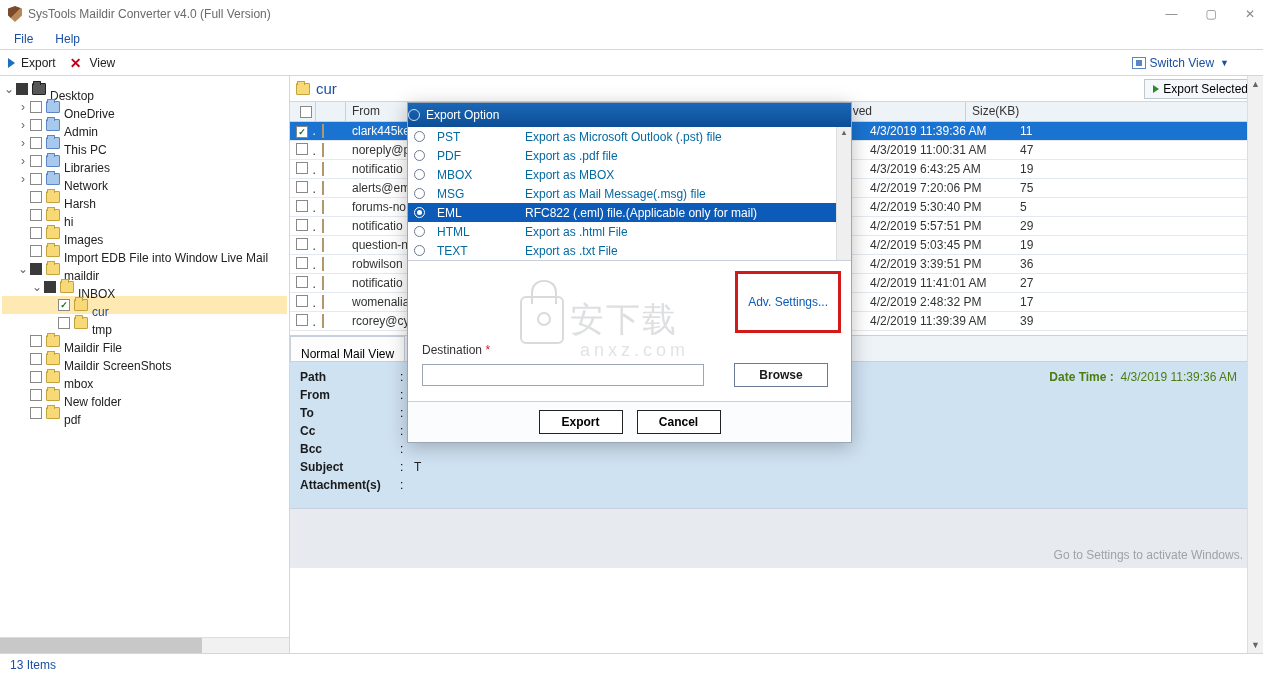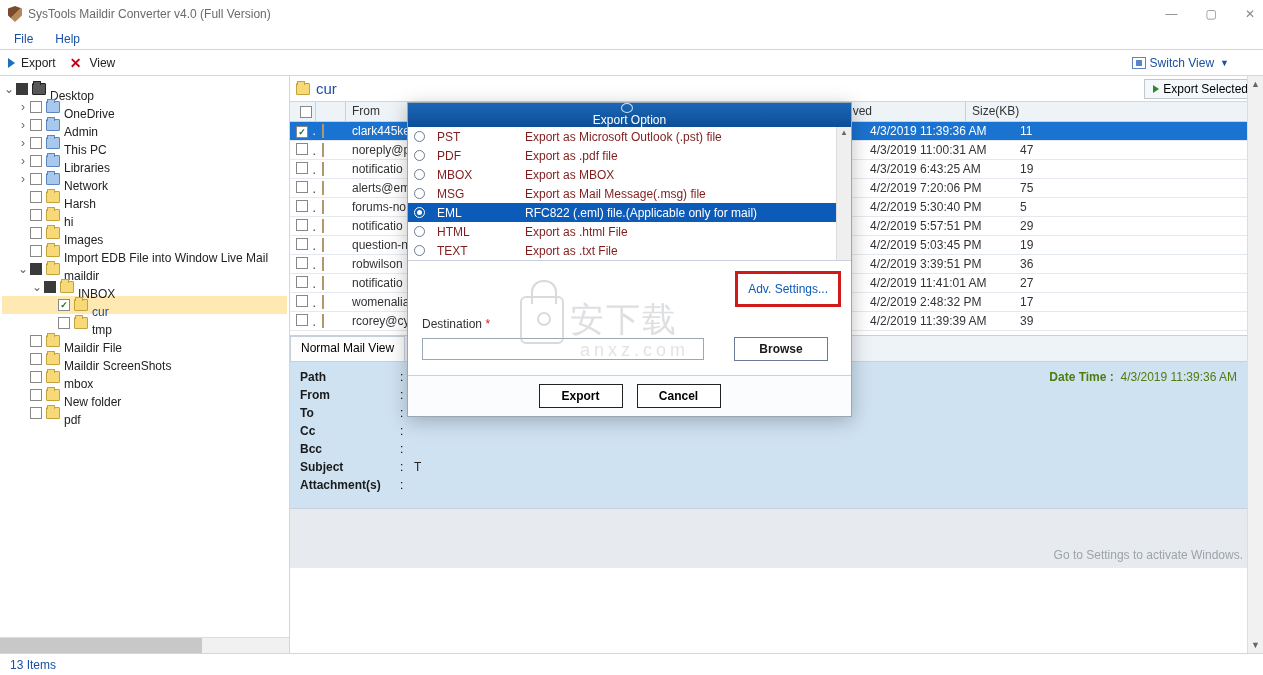--- a/index.html
+++ b/index.html
@@ -65,21 +65,21 @@
 .grid-body { }
 .grow { height:19px; display:flex; align-items:center; border-bottom:1px solid #e4e9ef; color:#333;}
 .grow.sel { background:#1a73d1; color:#fff; }
 .grow .gc { padding:0 6px; overflow:hidden; white-space:nowrap; text-overflow:ellipsis;}
 .env { width:18px; height:12px; background:linear-gradient(#fff,#e3ecf6); border:1px solid #b2976a; border-radius:2px; position:relative;}
 .env::after{content:"";position:absolute;left:0;right:0;top:0;height:6px;background:linear-gradient(135deg,transparent 48%,#b2976a 48%,#b2976a 52%,transparent 52%),linear-gradient(-135deg,transparent 48%,#b2976a 48%,#b2976a 52%,transparent 52%); }
 
 
 .detail { border-top:1px solid #c7d0dc; margin-top:4px;}
 .tabs { height:26px; display:flex; border-bottom:1px solid #c7d0dc; background:#eef3f8;}
-.tabs .tab{padding:4px 10px; border:1px solid #c7d0dc; border-bottom:none; background:#fdfdfe; margin-right:2px;}
+.tabs .tab{padding:10px 10px; border:1px solid #c7d0dc; border-bottom:none; background:#fdfdfe; margin-right:2px;}
 .detail-body { background:#cfe2f2; padding:6px 0 14px 0;}
 .drow { display:flex; padding:2px 10px; }
 .drow .k { width:100px; font-weight:bold; color:#1a1a1a;}
 .drow .c { width:14px; text-align:left;}
 .drow .v { color:#222;}
 .dt-right { position:absolute; right:26px; font-weight:bold; color:#4d7c0f;}
 .dt-right .dv{font-weight:normal;}
 
 
 .btm-gray { height:60px; background:#e7ebef; border-top:1px solid #c7d0dc; position:relative;}
@@ -88,35 +88,35 @@
 .activate .s{font-size:12px;}
 .vscroll { position:absolute; right:0; top:0; bottom:0; width:16px; background:#f1f1f1; border-left:1px solid #ddd;}
 .vscroll .up,.vscroll .dn{height:16px;text-align:center;color:#666;font-size:9px;line-height:16px;}
 .vscroll .dn{position:absolute;bottom:0;left:0;right:0;}
 
 
 .status { height:22px; border-top:1px solid #d0d7de; padding:0 10px; display:flex; align-items:center; color:#1a4fa3; background:#fff;}
 
 
 .modal { position:absolute; left:407px; top:102px; width:445px; background:#fff; border:1px solid #9aa7b5; box-shadow:0 4px 18px rgba(0,0,0,.25); }
-.modal-hdr { height:24px; background:linear-gradient(#1a67b6,#0d4e96); color:#fff; display:flex; align-items:center; padding:0 16px; font-weight:500;flex-direction:column;}
+.modal-hdr { height:24px; background:linear-gradient(#1a67b6,#0d4e96); color:#fff; display:flex; align-items:center; padding:0 0; font-weight:500;}
 .modal-hdr .gear{width:12px;height:12px;border:1px solid #cfe0f2;border-radius:50%;margin-right:6px;position:relative;}
 .modal-sub { background:#e7eef6; padding:3px 8px; font-weight:bold; color:#1a3a66; border-bottom:1px solid #c7d0dc;}
 .opt-list { max-height:158px; overflow:hidden; border-bottom:1px solid #c7d0dc; position:relative;}
 .opt-list .vs{position:absolute;right:0;top:0;bottom:0;width:15px;background:#efefef;border-left:1px solid #ddd;}
 .opt-list .vs .ar{height:14px;text-align:center;font-size:9px;color:#666;}
-.opt { display:flex; align-items:center; height:19px; padding:0 6px; color:#7f1d1d;}
+.opt { display:flex; align-items:center; height:19px; padding:0 6px; color:#0369a1;}
 .opt .r { width:11px;height:11px;border:1px solid #6a7a94;border-radius:50%;margin-right:12px; display:flex;align-items:center;justify-content:center;}
 .opt.sel { background:#0d5bb8; color:#fff;}
 .opt.sel .r{border-color:#fff;}
 .opt.sel .r::after{content:"";width:5px;height:5px;background:#fff;border-radius:50%;}
 .opt .t1{width:88px;}
 .opt .t2{}
 .adv-row { padding:10px; display:flex; justify-content:flex-end;}
-.adv-btn { border:3px solid #d11a1a; padding:8px 10px; color:#0d5bb8; font-weight:500; background:#fff;}
+.adv-btn { border:3px solid #d11a1a; padding:21px 10px; color:#0d5bb8; font-weight:500; background:#fff;}
 .dest-sec { padding:0 14px 14px 14px;}
 .dest-sec .lbl{font-weight:500; color:#333; display:inline-block; margin-bottom:6px;}
 .dest-sec .req{color:#d11a1a;}
 .dest-row{display:flex; gap:30px; align-items:center;}
 .dest-row input{width:282px;height:22px;border:1px solid #9aa7b5;padding:0 4px;}
 .browse-btn{width:94px;height:24px;border:1px solid #6a7a94;background:#fff;font-weight:bold;color:#1a1a1a;}
 .modal-ftr { border-top:1px solid #c7d0dc; padding:8px; display:flex; justify-content:center; gap:14px; background:#fbfcfd;}
 .modal-ftr button{width:84px;height:24px;border:1px solid #222;background:#fff;font-weight:bold;}
 
 

